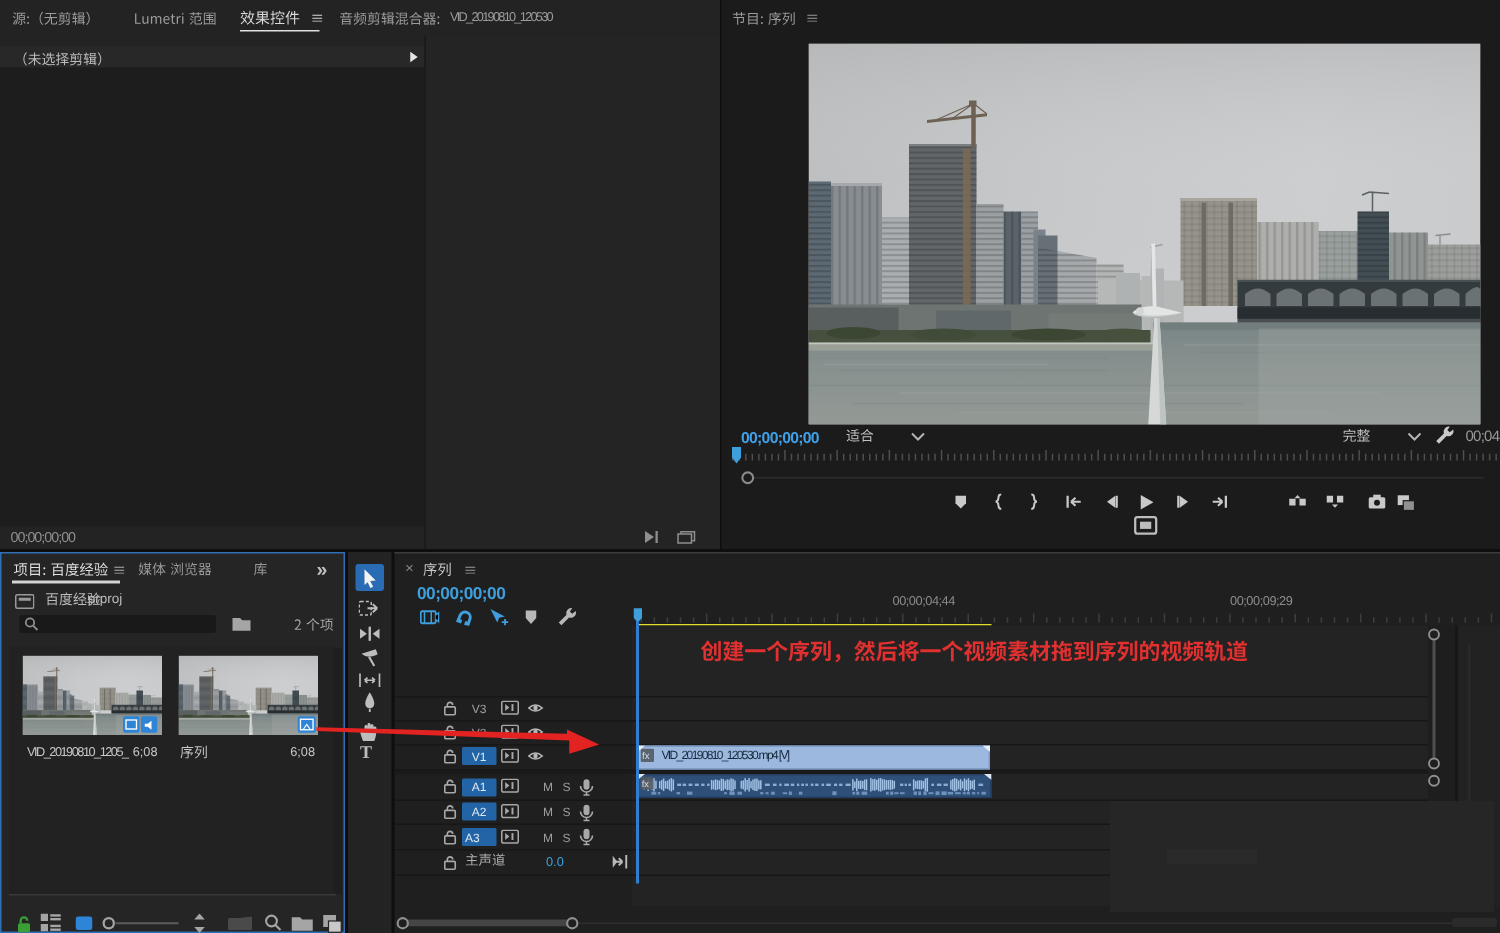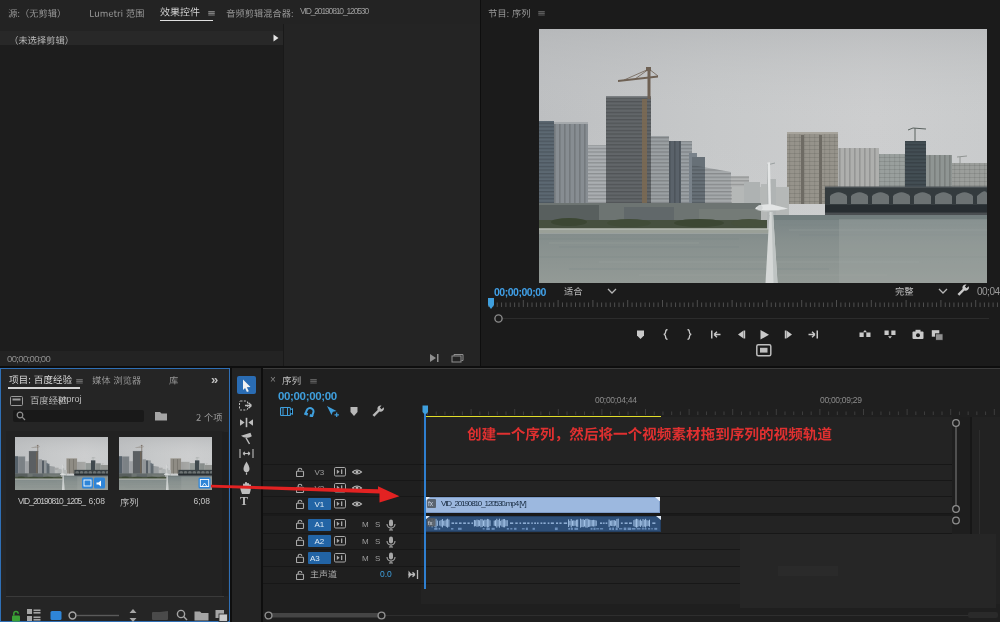--- a/index.html
+++ b/index.html
@@ -714,21 +714,21 @@
     <rect x="3" y="0.5" width="4" height="7" rx="2" fill="#a8a8a8"></rect>
     <path d="M1 5 a4 4 0 0 0 8 0 M5 9 V11 M3 11 H7" stroke="#a8a8a8" stroke-width="1.1" fill="none"></path>
   </svg>
 <svg style="position:absolute;left:296px;top:569.5px;" width="9" height="11" viewBox="0 0 9 11">
     <rect x="0.5" y="4.2" width="7" height="5.3" rx="0.8" fill="none" stroke="#a8a8a8" stroke-width="1.1"></rect>
     <path d="M2.2 4.2 V3 a1.8 1.8 0 0 1 3.6 0" fill="none" stroke="#a8a8a8" stroke-width="1.1"></path>
   </svg>
 <div style="position:absolute;left:310px;top:566.5px;width:27px;height:12px"><svg width="27.0" height="12.2" viewBox="0 -9.54 27.0 12.24" style="overflow:visible">
       <path d="M3.3659999999999997 -7.154999999999999C3.9149999999999996 -6.749999999999999 4.545 -6.1739999999999995 4.904999999999999 -5.76H0.9269999999999999V-5.103H4.130999999999999V-3.1229999999999998H1.341V-2.4659999999999997H4.130999999999999V-0.243H0.504V0.414H8.532V-0.243H4.859999999999999V-2.4659999999999997H7.704V-3.1229999999999998H4.859999999999999V-5.103H8.072999999999999V-5.76H5.148L5.579999999999999 -6.074999999999999C5.22 -6.497999999999999 4.491 -7.109999999999999 3.9149999999999996 -7.523999999999999Z M13.14 -7.577999999999999V-6.813H9.63V-6.218999999999999H13.14V-5.337H10.179V-4.752H16.974V-5.337H13.824V-6.218999999999999H17.369999999999997V-6.813H13.824V-7.577999999999999ZM10.377 -4.0409999999999995V-2.8619999999999997C10.377 -1.908 10.233 -0.63 9.261 0.306C9.405 0.39599999999999996 9.675 0.63 9.783 0.7649999999999999C10.44 0.126 10.773 -0.702 10.926 -1.503H16.119V-1.0439999999999998H16.794V-4.0409999999999995ZM16.119 -2.0879999999999996H13.815V-3.4739999999999998H16.119ZM11.007 -2.0879999999999996C11.033999999999999 -2.3579999999999997 11.043 -2.6189999999999998 11.043 -2.8529999999999998V-3.4739999999999998H13.158V-2.0879999999999996Z M18.576 -6.885C19.053 -6.425999999999999 19.62 -5.778 19.863 -5.364L20.421 -5.742C20.151 -6.156 19.575 -6.776999999999999 19.098 -7.209ZM22.095 -3.312H25.11V-2.5559999999999996H22.095ZM22.095 -2.0789999999999997H25.11V-1.323H22.095ZM22.095 -4.536H25.11V-3.7889999999999997H22.095ZM21.456 -5.0489999999999995V-0.8009999999999999H25.767V-5.0489999999999995H23.616C23.715 -5.274 23.823 -5.544 23.930999999999997 -5.805H26.523V-6.372H24.84C25.055999999999997 -6.669 25.281 -7.028999999999999 25.497 -7.361999999999999L24.831 -7.56C24.686999999999998 -7.209 24.399 -6.723 24.156 -6.372H22.473L22.941 -6.587999999999999C22.833 -6.866999999999999 22.545 -7.2989999999999995 22.284 -7.595999999999999L21.726 -7.353C21.96 -7.055999999999999 22.212 -6.651 22.329 -6.372H20.799V-5.805H23.183999999999997C23.13 -5.561999999999999 23.049 -5.2829999999999995 22.977 -5.0489999999999995ZM20.358 -4.3469999999999995H18.459V-3.7169999999999996H19.71V-0.9179999999999999C19.305 -0.7739999999999999 18.846 -0.39599999999999996 18.378 0.063L18.801 0.612C19.26 0.05399999999999999 19.719 -0.423 20.043 -0.423C20.25 -0.423 20.529 -0.153 20.916 0.063C21.537 0.414 22.311 0.513 23.372999999999998 0.513C24.237 0.513 25.820999999999998 0.45899999999999996 26.469 0.414C26.478 0.22499999999999998 26.586 -0.08099999999999999 26.658 -0.243C25.785 -0.153 24.444 -0.09 23.391 -0.09C22.41 -0.09 21.636 -0.153 21.06 -0.46799999999999997C20.745 -0.6479999999999999 20.538 -0.8099999999999999 20.358 -0.8999999999999999Z" fill="#b0b0b0"></path>
     </svg></div>
-<div style="position:absolute;left:380px;top:570px;font:8.5px 'Liberation Sans',sans-serif;color:#3f9fdd;letter-spacing:0px;white-space:nowrap;line-height:1;">0.0</div>
+<div style="position:absolute;left:364px;top:570px;font:8.5px 'Liberation Sans',sans-serif;color:#3f9fdd;letter-spacing:0px;white-space:nowrap;line-height:1;">0.0</div>
 <svg style="position:absolute;left:407px;top:569px;" width="12" height="11" viewBox="0 0 12 11">
     <path d="M10.5 1 V10 M1.5 5.5 H8 M8 5.5 L5.5 3.2 M8 5.5 L5.5 7.8" stroke="#b8b8b8" stroke-width="1.3" fill="none"></path>
     <path d="M1.5 1.5 L4.5 5.5 L1.5 9.5 Z" fill="#b8b8b8"></path>
   </svg>
 <div style="position:absolute;left:740px;top:534px;width:256px;height:74px;background:#262626;"></div>
 <div style="position:absolute;left:778px;top:566px;width:60px;height:10px;background:#2a2a2a;"></div>
 <div style="position:absolute;left:425px;top:496.5px;width:235px;height:16px;background:#9cb8df;border:1px solid #7e9cc8;"></div>
 <svg style="position:absolute;left:427px;top:498.5px;" width="10" height="10" viewBox="0 0 10 10">
     <rect x="0" y="0" width="9" height="9" rx="1" fill="#5a6470"></rect>
     <text x="1" y="7" font-size="6.5" fill="#cfd8e8" font-family="Liberation Sans">fx</text>

